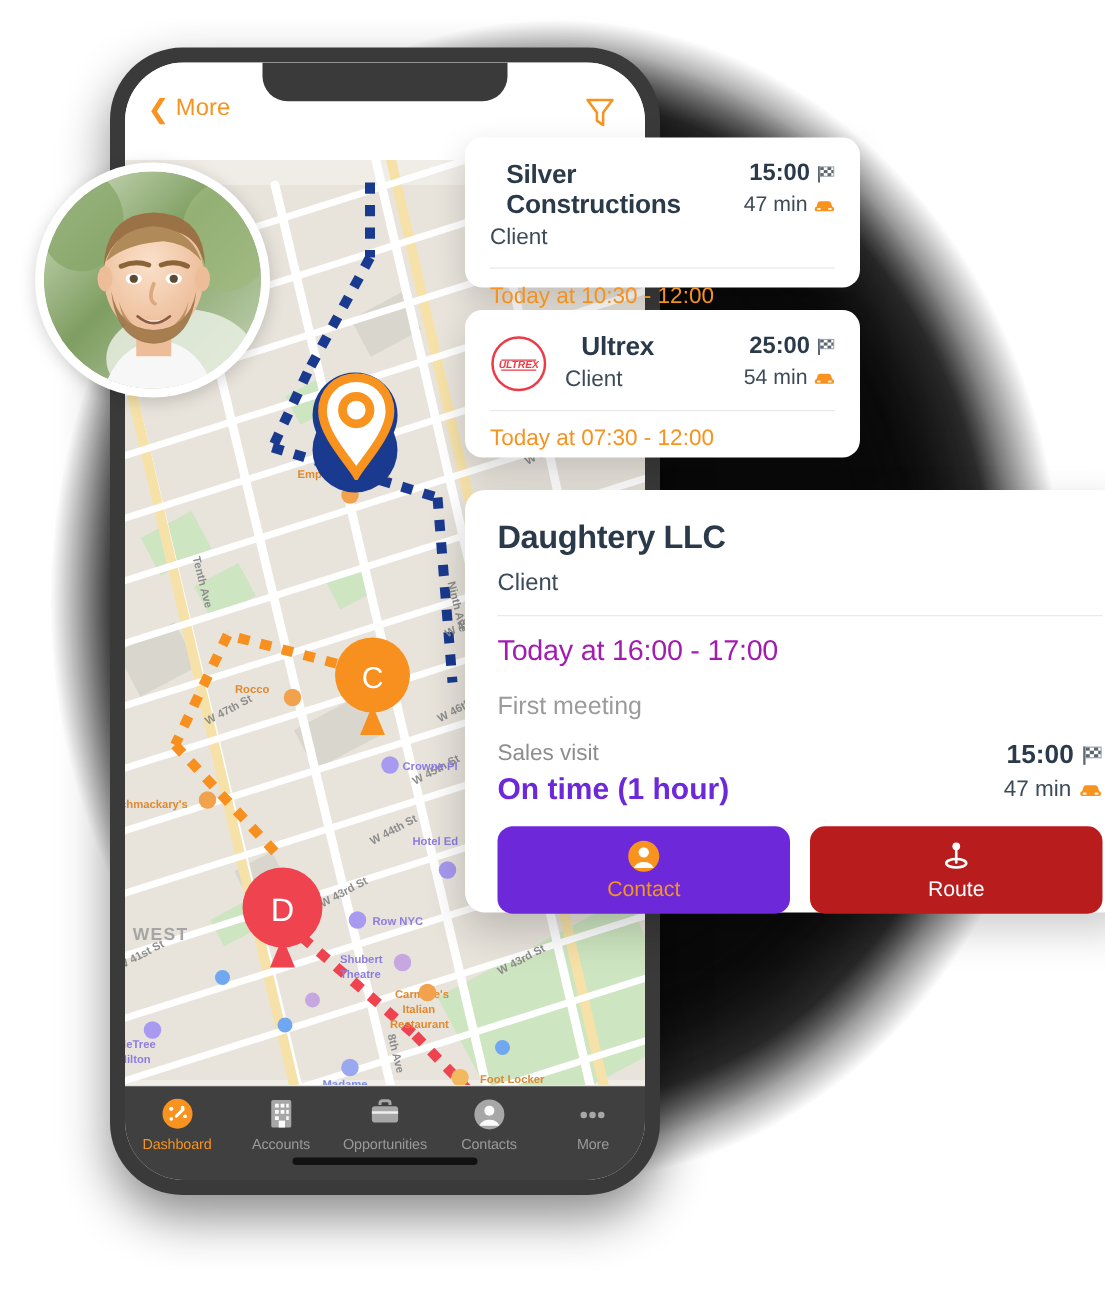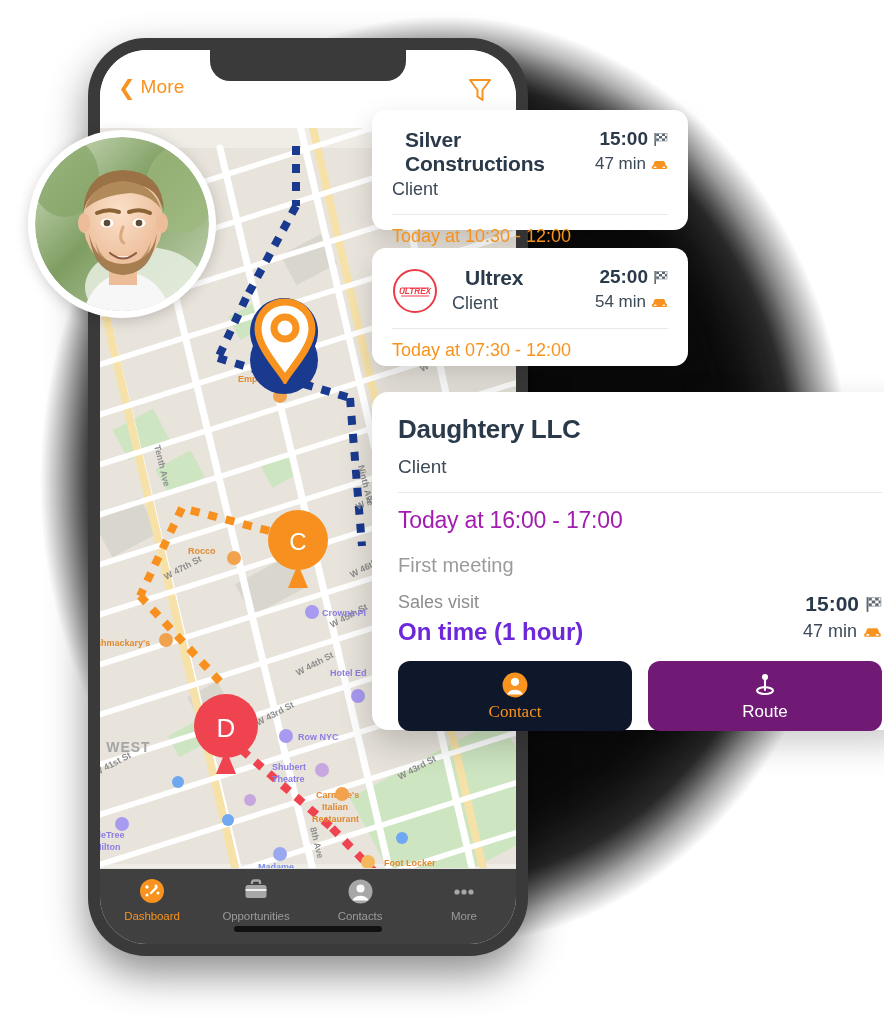--- a/index.html
+++ b/index.html
@@ -124,23 +124,23 @@
   .cb-rright{ text-align:right; }
   .cb-time{ font-size:21px; font-weight:bold; color:#2b3a4a; display:flex; align-items:center; justify-content:flex-end; gap:6px; }
   .cb-dur{ font-size:18px; color:#3d4a57; margin-top:5px; display:flex; align-items:center; justify-content:flex-end; gap:6px; }
 
   .btn-row{ display:flex; gap:16px; margin-top:15px; }
   .btn{
     flex:1; height:70px; border-radius:12px; cursor:pointer;
     display:flex; flex-direction:column; align-items:center; justify-content:center; gap:3px;
     border:none;
   }
-  .btn-contact{ background:#0f172a;font-family:Liberation Serif, serif; }
+  .btn-contact{ background:#6d28d9; }
   .btn-contact .bl{ font-size:17px; color:#F7931E; }
-  .btn-route{ background:#701a75; }
+  .btn-route{ background:#b91c1c; }
   .btn-route .bl{ font-size:17px; color:#ffffff; }
 </style>
 </head>
 <body>
 
 <div id="stage">
 
   <div class="blob"></div>
   <div class="blob2"></div>
 
@@ -347,20 +347,39 @@
               <circle cx="9" cy="10" r="1.7" fill="#fff"></circle>
                 <circle cx="18" cy="9" r="1.5" fill="#fff"></circle>
               <circle cx="20" cy="16" r="1.5" fill="#fff"></circle>
                 <circle cx="9" cy="18" r="1.5" fill="#fff"></circle>
               <path d="M13 16 L18.5 10.5" stroke="#fff" stroke-width="2.4" stroke-linecap="round"></path>
             </svg>
           </span>
           <span class="tl">Dashboard</span>
         </div>
 
+        <div class="tab">
+          <span class="ico">
+            <svg width="26" height="26" viewBox="0 0 26 26">
+              <rect x="5" y="2" width="16" height="22" rx="1.5" fill="#a7a7a7"></rect>
+              <g fill="#fbfbfb">
+                <rect x="8" y="5" width="3" height="3"></rect>
+                  <rect x="12.5" y="5" width="3" height="3"></rect>
+                  <rect x="17" y="5" width="2" height="3"></rect>
+                <rect x="8" y="10" width="3" height="3"></rect>
+                  <rect x="12.5" y="10" width="3" height="3"></rect>
+                  <rect x="17" y="10" width="2" height="3"></rect>
+                <rect x="8" y="15" width="3" height="3"></rect>
+                  <rect x="17" y="15" width="2" height="3"></rect>
+                <rect x="11" y="18.5" width="5" height="5.5"></rect>
+              </g>
+            </svg>
+          </span>
+          <span class="tl">Accounts</span>
+        </div>
 
         <div class="tab">
           <span class="ico">
             <svg width="28" height="28" viewBox="0 0 28 28">
               <path d="M10 7 V5.5 A2 2 0 0 1 12 3.5 H16 A2 2 0 0 1 18 5.5 V7" fill="none" stroke="#a7a7a7" stroke-width="2.4"></path>
               <rect x="3.5" y="8" width="21" height="13" rx="2.5" fill="#a7a7a7"></rect>
               <rect x="3.5" y="12" width="21" height="2" fill="#fbfbfb" opacity=".85"></rect>
             </svg>
           </span>
           <span class="tl">Opportunities</span>

